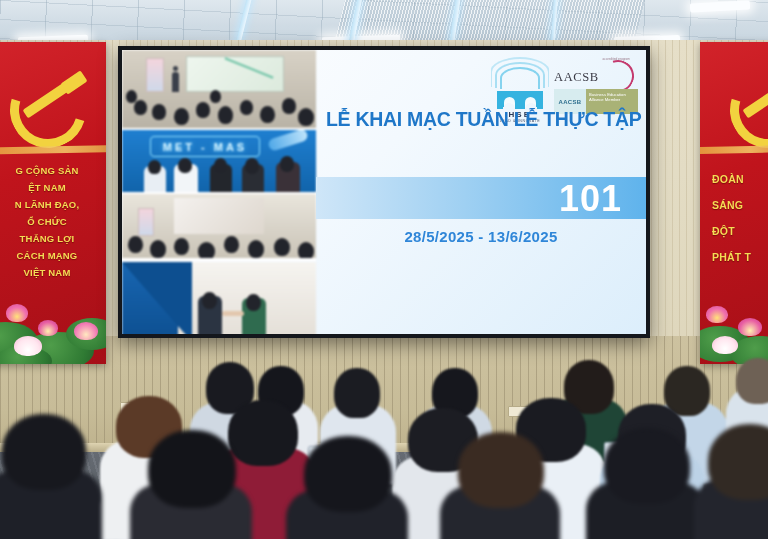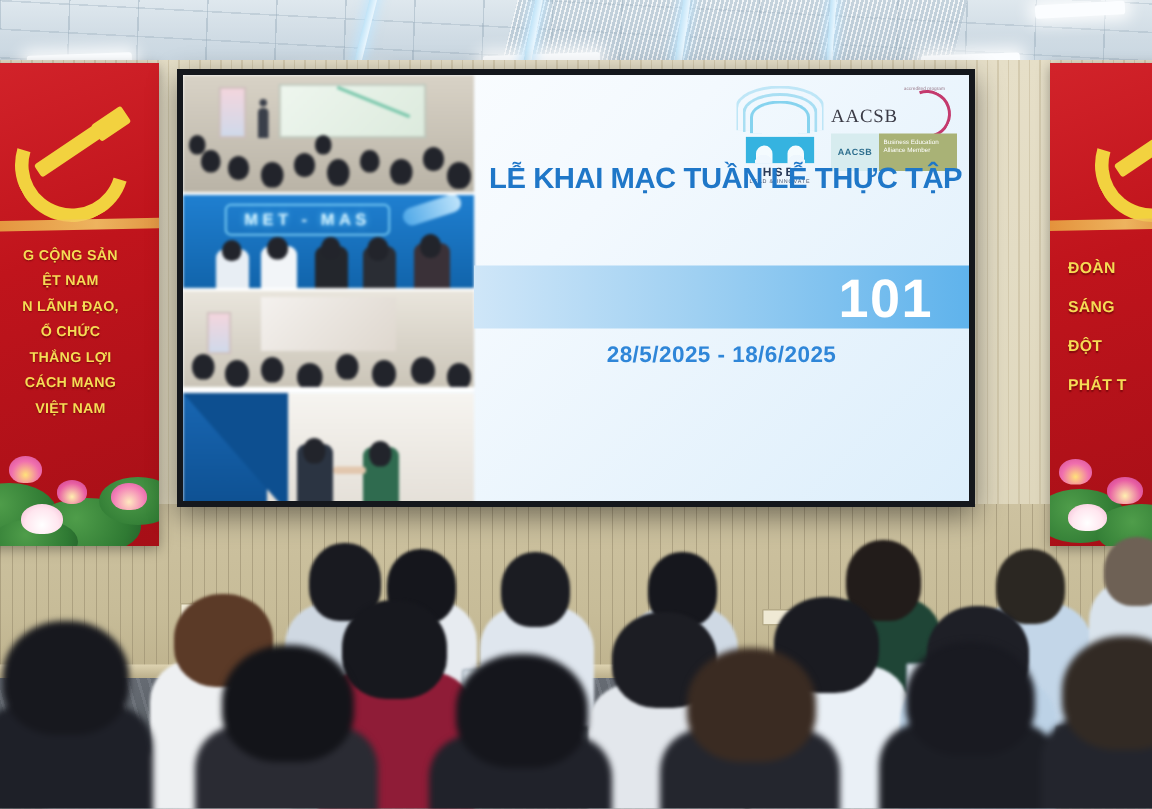--- a/index.html
+++ b/index.html
@@ -375,21 +375,21 @@
           <div class="aacsb">
             <div class="aacsb-l">AACSB</div>
             <div class="aacsb-r">Business Education Alliance Member</div>
           </div>
         </div>
 
         <div class="title-vi">LỄ KHAI MẠC TUẦN LỄ THỰC TẬP</div>
         <div class="band">
           <div class="band-num">101</div>
         </div>
-        <div class="dates">28/5/2025 - 18/6/2025</div>
+        <div class="dates">28/5/2025 - 13/6/2025</div>
       </div>
     </div>
   </div>
 
   <div class="blur">
     <div class="torso" style="position:absolute;left:190px;top:402px;width:78px;height:80px;background:#cfd8e2;"></div>
     <div class="aud" style="position:absolute;left:206px;top:362px;width:48px;height:52px;background:#191a20;"></div>
 
     <div class="torso" style="position:absolute;left:244px;top:400px;width:74px;height:82px;background:#e7ebf0;"></div>
     <div class="aud" style="position:absolute;left:258px;top:366px;width:46px;height:50px;background:#15161c;"></div>

